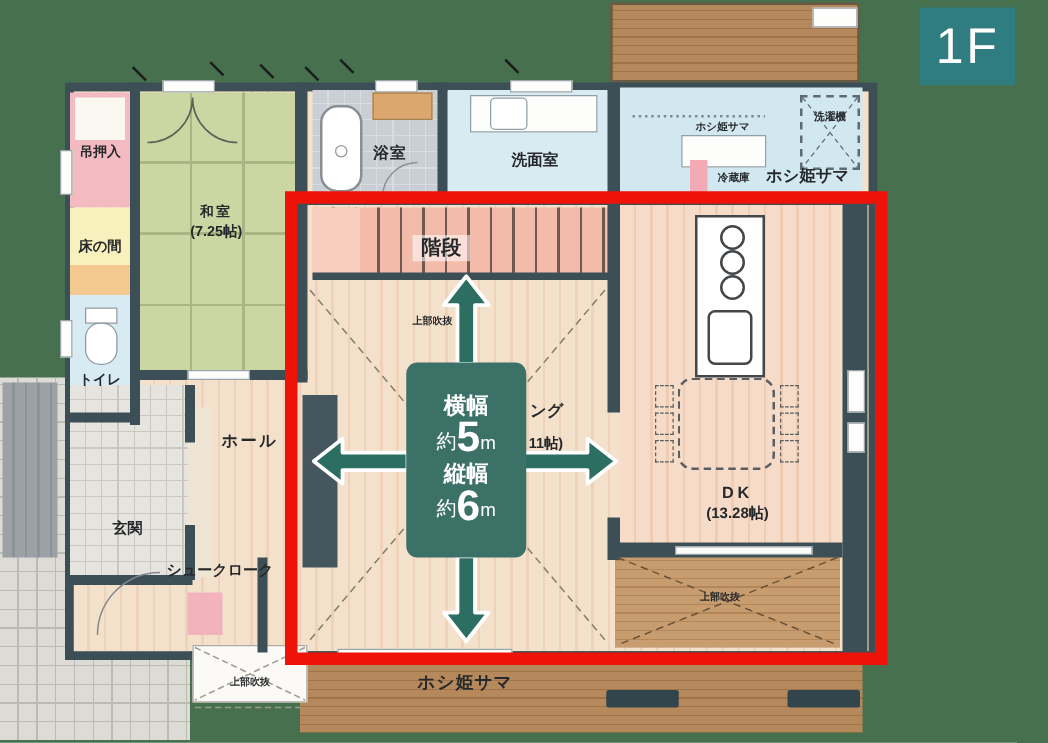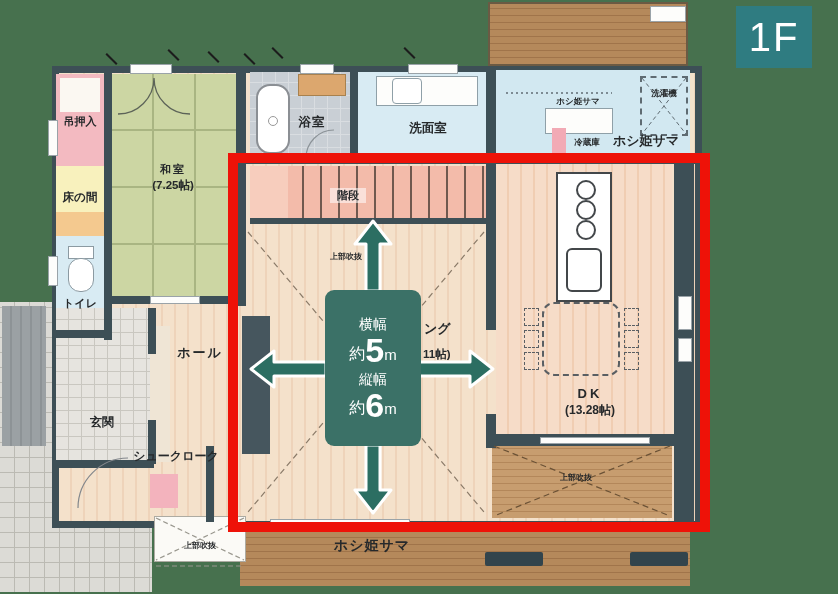--- a/index.html
+++ b/index.html
@@ -27,21 +27,21 @@
       repeating-linear-gradient(0deg,transparent 0 12px,#d9dde1 12px 13px),
       repeating-linear-gradient(90deg,transparent 0 12px,#d9dde1 12px 13px);}
   .stairs{background-color:#f3bbaa;background-image:
       repeating-linear-gradient(90deg,transparent 0 16px,#70594f 16px 18px);}
   .blue{background:#d8ebf3;}
   #red-frame{position:absolute;left:228px;top:153px;width:482px;height:379px;
       border:10px solid #ee1208;box-sizing:border-box;}
   #dim-box{position:absolute;left:325px;top:290px;width:96px;height:156px;background:#3b7167;
       border-radius:9px;color:#fff;display:flex;flex-direction:column;align-items:center;
       justify-content:center;gap:1px;}
-  #dim-box .t{font-size:14px;font-weight:normal;line-height:21px;}
+  #dim-box .t{font-size:18px;font-weight:bold;line-height:21px;}
   #dim-box .row{display:flex;align-items:flex-end;line-height:1;margin-bottom:3px;}
   #dim-box .ap{font-size:16px;padding-bottom:3px;}
   #dim-box .num{font-size:34px;font-weight:bold;line-height:.85;}
   #dim-box .un{font-size:15px;padding-bottom:3px;}
   #badge-1f{position:absolute;left:736px;top:6px;width:76px;height:62px;background:#2f7c81;
       color:#fff;font-size:40px;display:flex;align-items:center;justify-content:center;
       letter-spacing:2px;}
   .tick{position:absolute;width:15px;height:2px;background:#1c1c1c;transform:rotate(45deg);}
   .post{position:absolute;background:#32444c;border-radius:2px;}
 </style>
@@ -153,21 +153,21 @@
   <span class="lbl" style="left:133px;top:162px;width:80px;font-size:11px;letter-spacing:2px;">和室</span>
   <span class="lbl" style="left:129px;top:178px;width:88px;font-size:11.5px;">(7.25帖)</span>
   <span class="lbl" style="left:56px;top:190px;width:48px;font-size:11.5px;">床の間</span>
   <span class="lbl" style="left:54px;top:296px;width:52px;font-size:11px;">トイレ</span>
   <span class="lbl" style="left:282px;top:114px;width:60px;font-size:12.5px;letter-spacing:1px;">浴室</span>
   <span class="lbl" style="left:396px;top:120px;width:64px;font-size:12.5px;">洗面室</span>
   <span class="lbl" style="left:546px;top:96px;width:64px;font-size:8.5px;">ホシ姫サマ</span>
   <span class="lbl" style="left:640px;top:88px;width:48px;font-size:8.5px;">洗濯機</span>
   <span class="lbl" style="left:566px;top:137px;width:42px;font-size:8.5px;">冷蔵庫</span>
   <span class="lbl" style="left:606px;top:132px;width:80px;font-size:13px;">ホシ姫サマ</span>
-  <span class="lbl" style="left:330px;top:188px;width:36px;font-size:11px;background:rgba(255,255,255,.55);">階段</span>
+  <span class="lbl" style="left:330px;top:188px;width:46px;font-size:16px;background:rgba(255,255,255,.55);">階段</span>
   <span class="lbl" style="left:318px;top:251px;width:56px;font-size:8px;">上部吹抜</span>
   <span class="lbl" style="left:424px;top:320px;width:40px;font-size:13px;text-align:left;">ング</span>
   <span class="lbl" style="left:423px;top:347px;width:44px;font-size:11.5px;text-align:left;">11帖)</span>
   <span class="lbl" style="left:560px;top:386px;width:60px;font-size:13px;letter-spacing:3px;">DK</span>
   <span class="lbl" style="left:548px;top:402px;width:84px;font-size:12px;">(13.28帖)</span>
   <span class="lbl" style="left:172px;top:344px;width:56px;font-size:13px;letter-spacing:2px;">ホール</span>
   <span class="lbl" style="left:78px;top:414px;width:48px;font-size:12px;">玄関</span>
   <span class="lbl" style="left:124px;top:448px;width:104px;font-size:12px;">シュークローク</span>
   <span class="lbl" style="left:172px;top:540px;width:56px;font-size:8px;">上部吹抜</span>
   <span class="lbl" style="left:548px;top:472px;width:56px;font-size:8px;">上部吹抜</span>

